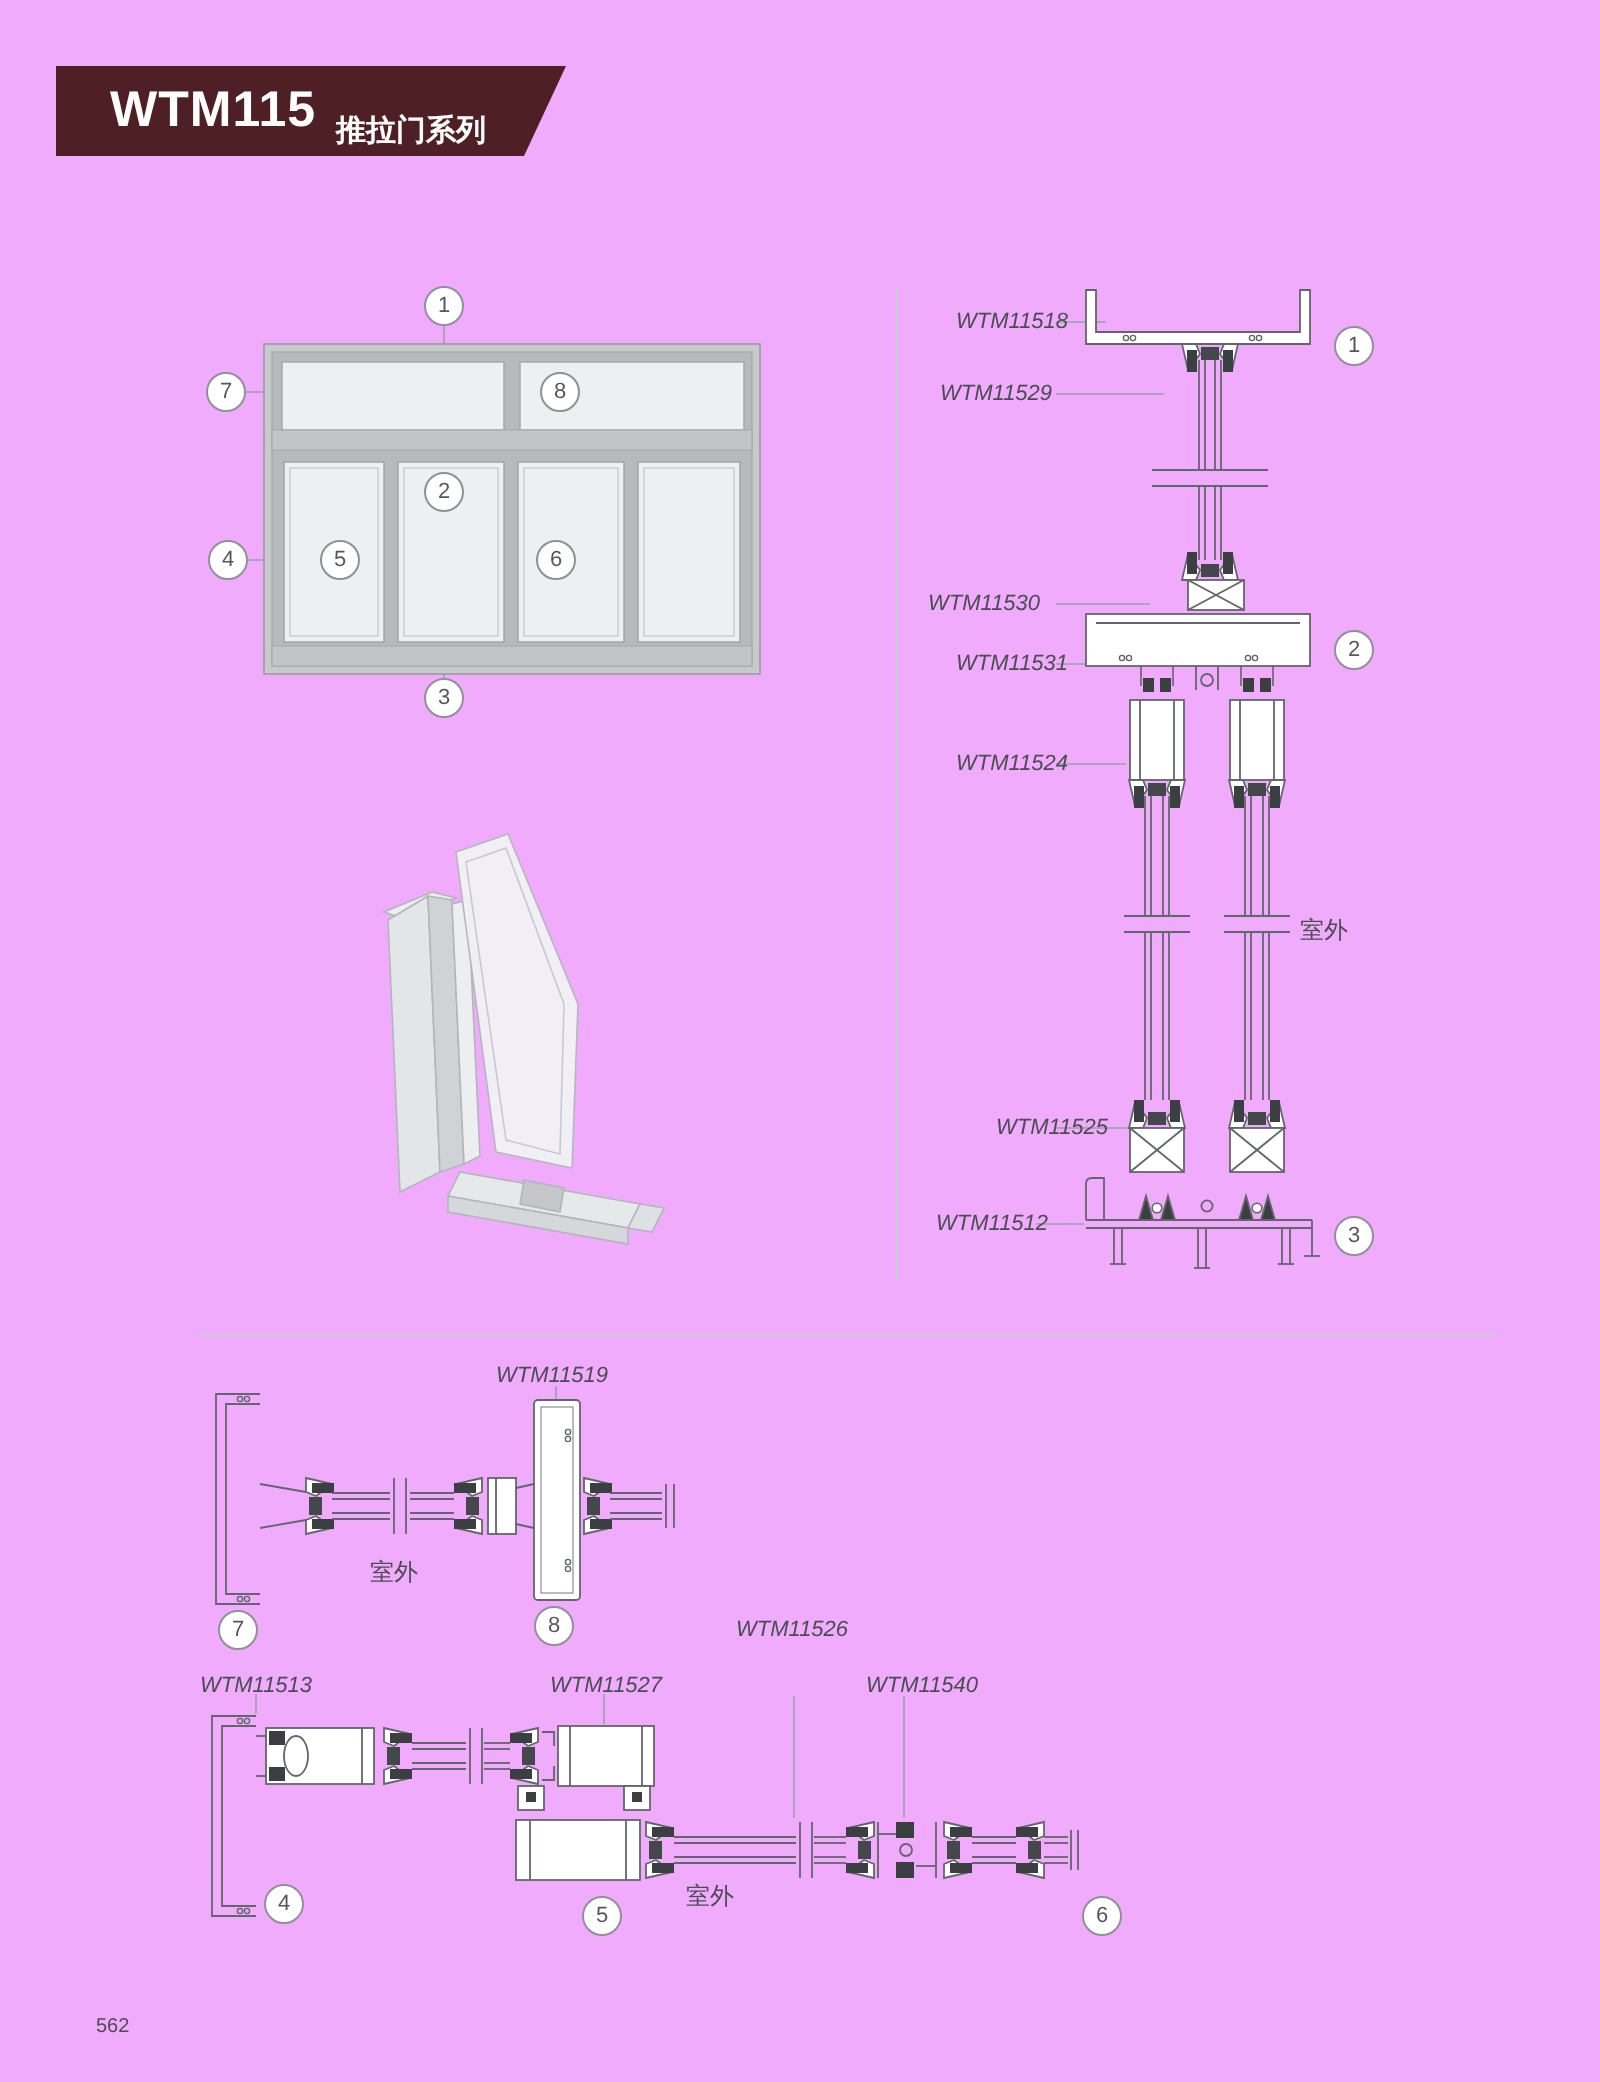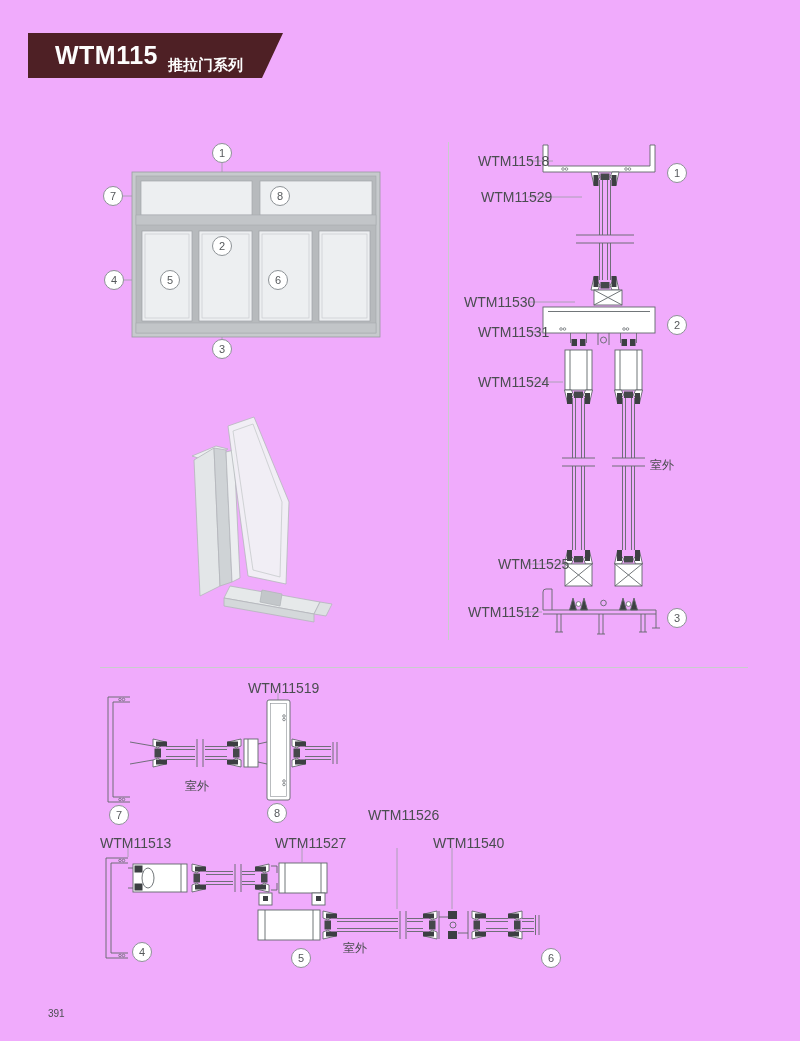--- a/index.html
+++ b/index.html
@@ -4,21 +4,21 @@
 <style>
   html,body{margin:0;padding:0;background:#e8e8e8;}
   .page{position:relative;width:800px;height:1041px;background:#f0abfc;overflow:hidden;
         font-family:"Liberation Sans","DejaVu Sans",sans-serif;padding-left:36px;}
   .banner{position:absolute;left:28px;top:33px;width:255px;height:45px;background:#4e2025;
           clip-path:polygon(0 0,100% 0,calc(100% - 21px) 100%,0 100%);
           display:flex;align-items:center;padding-left:27px;box-sizing:border-box;color:#fdfdfd;}
   .banner .code{font-size:25px;font-weight:bold;letter-spacing:.5px;}
   .banner .series{font-size:15px;font-weight:bold;margin-left:10px;margin-top:19px;}
   svg.draw{position:absolute;}
-  .plabel{position:absolute;font-size:14px;color:#4a4d50;line-height:12px;white-space:nowrap;}
+  .plabel{position:absolute;font-size:11px;color:#4a4d50;line-height:12px;white-space:nowrap;font-style:italic;}
   .outdoor{position:absolute;font-size:12px;color:#4a4d50;line-height:14px;text-align:center;}
   .callout{position:absolute;width:20px;height:20px;border:1px solid #8d9296;border-radius:50%;
            background:#fff;display:flex;align-items:center;justify-content:center;
            font-size:11px;color:#55585b;box-sizing:border-box;}
   .divider{position:absolute;background:#c9cccd;}
   .pagenum{position:absolute;left:48px;top:1008px;font-size:10px;color:#4b4e51;}
 </style>
 </head>
 <body>
 
@@ -337,21 +337,21 @@
         <line x1="427" y1="96.5" x2="439" y2="96.5"></line>
       <line x1="440.5" y1="80" x2="440.5" y2="100"></line>
         <line x1="444" y1="80" x2="444" y2="100"></line>
     </g>
   </svg>
 
   <div class="divider" style="left:448px;top:142px;width:1px;height:498px"></div>
   <div class="divider" style="left:100px;top:667px;width:648px;height:1px"></div>
 
   <div class="plabel" style="left:478px;top:155px">WTM11518</div>
-  <div class="plabel" style="left:481px;top:191px">WTM11529</div>
+  <div class="plabel" style="left:470px;top:191px">WTM11529</div>
   <div class="plabel" style="left:464px;top:296px">WTM11530</div>
   <div class="plabel" style="left:478px;top:326px">WTM11531</div>
   <div class="plabel" style="left:478px;top:376px">WTM11524</div>
   <div class="plabel" style="left:498px;top:558px">WTM11525</div>
   <div class="plabel" style="left:468px;top:606px">WTM11512</div>
 
   <div class="plabel" style="left:248px;top:682px">WTM11519</div>
   <div class="plabel" style="left:100px;top:837px">WTM11513</div>
   <div class="plabel" style="left:275px;top:837px">WTM11527</div>
   <div class="plabel" style="left:368px;top:809px">WTM11526</div>
@@ -373,15 +373,15 @@
   <div class="callout" style="left:667px;top:163px">1</div>
   <div class="callout" style="left:667px;top:315px">2</div>
   <div class="callout" style="left:667px;top:608px">3</div>
 
   <div class="callout" style="left:109px;top:805px">7</div>
   <div class="callout" style="left:267px;top:803px">8</div>
   <div class="callout" style="left:132px;top:942px">4</div>
   <div class="callout" style="left:291px;top:948px">5</div>
   <div class="callout" style="left:541px;top:948px">6</div>
 
-  <div class="pagenum">391</div>
+  <div class="pagenum">562</div>
 
 </div>
 
 </body></html>

